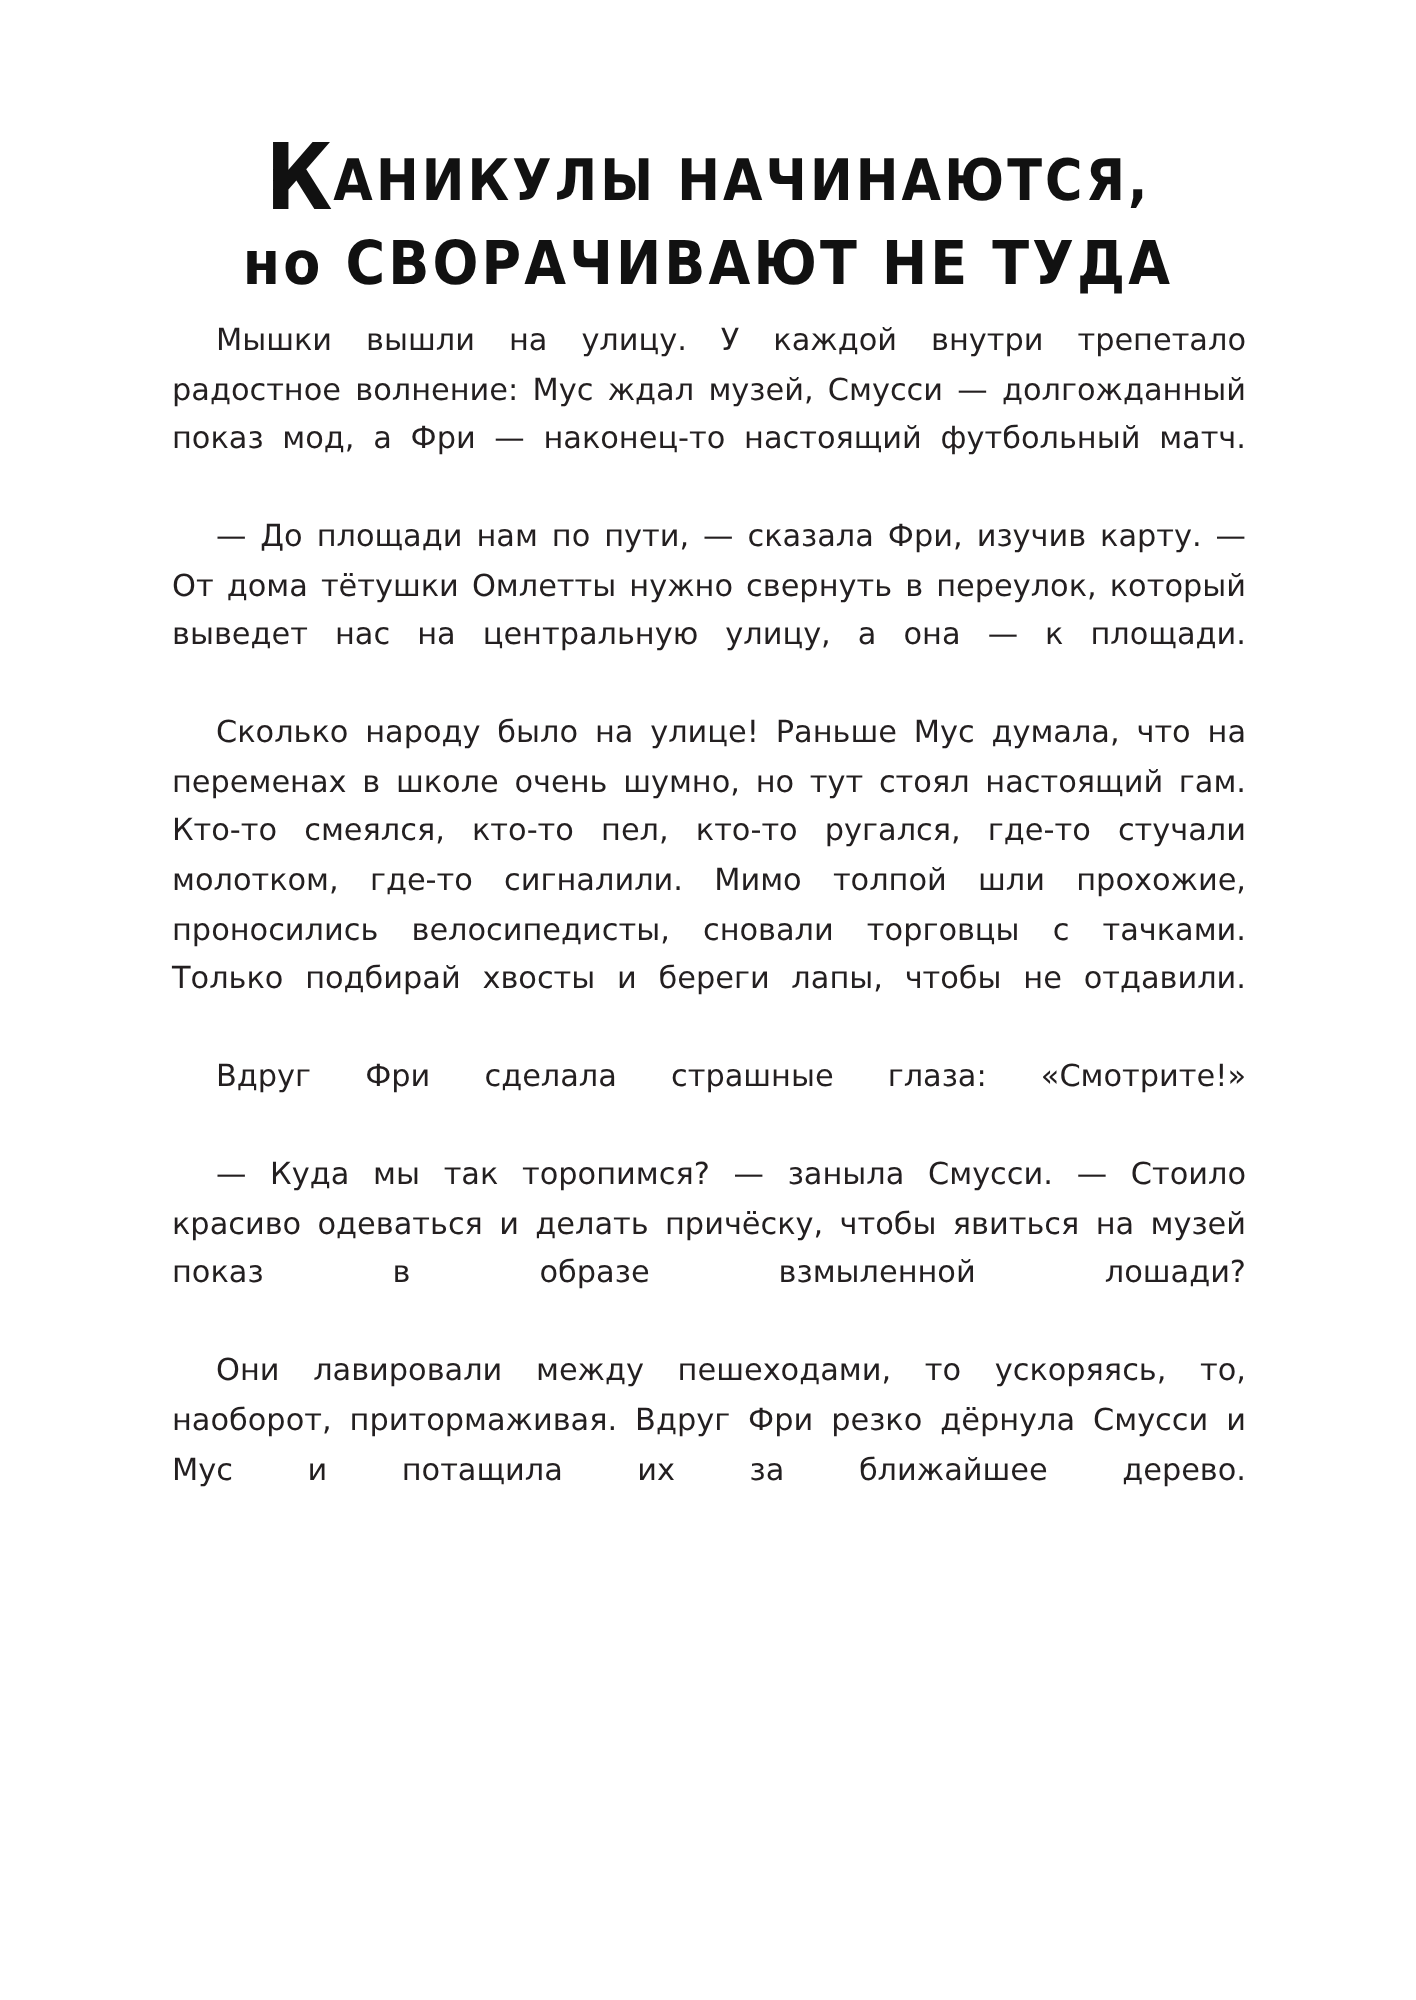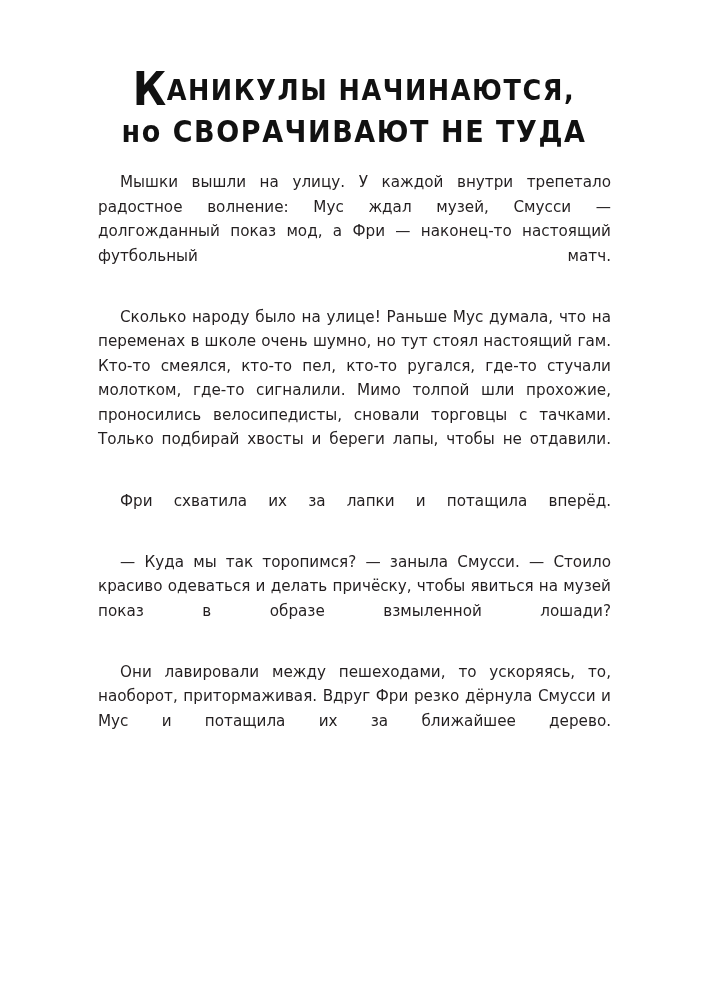--- a/index.html
+++ b/index.html
@@ -67,21 +67,21 @@
     color: #231f20;
     font-family: "DejaVu Sans", sans-serif;
     font-size: 15.2px;
     line-height: 24.55px;
     text-align: justify;
     text-justify: inter-word;
     -webkit-hyphens: none;
     hyphens: none;
   }
   .body-text p {
-    margin: 12px;
+    margin: 0;
     text-indent: 22px;
   }
   
   .body-text p::after {
     content: "";
     display: inline-block;
     width: 100%;
   }
 
   
@@ -103,21 +103,22 @@
 
 <div class="page">
 
   <h1 class="chapter-title">
     <span class="title-line title-line-1"><span class="title-initial">К</span><span class="title-rest">АНИКУЛЫ  НАЧИНАЮТСЯ,</span></span>
     <span class="title-line title-line-2"><span class="title-rest">но СВОРАЧИВАЮТ НЕ ТУДА</span></span>
   </h1>
 
   <div class="body-text">
     <p>Мышки вышли на улицу. У каждой внутри трепетало радостное волнение: Мус ждал музей, Смусси — долгожданный показ мод, а Фри — наконец-то настоящий футбольный матч.</p>
+    <p>— До площади нам по пути, — сказала Фри, изучив карту. — От дома тётушки Омлетты нужно свернуть в переулок, который выведет нас на центральную улицу, а она — к площади.</p>
     <p>Сколько народу было на улице! Раньше Мус думала, что на переменах в школе очень шумно, но тут стоял настоящий гам. Кто-то смеялся, кто-то пел, кто-то ругался, где-то стучали молотком, где-то сигналили. Мимо толпой шли прохожие, проносились велосипедисты, сновали торговцы с тачками. Только подбирай хвосты и береги лапы, чтобы не отдавили.</p>
-    <p>Фри схватила их за лапки и потащила вперёд.</p>
+    <p>Вдруг Фри сделала страшные глаза: «Смотрите!»</p>
     <p>— Куда мы так торопимся? — заныла Смусси. — Стоило красиво одеваться и делать причёску, чтобы явиться на музей показ в образе взмыленной лошади?</p>
     <p>Они лавировали между пешеходами, то ускоряясь, то, наоборот, притормаживая. Вдруг Фри резко дёрнула Смусси и Мус и потащила их за ближайшее дерево.</p>
   </div>
 
   <div class="page-number">13</div>
 
 </div>
 
 </body></html>

